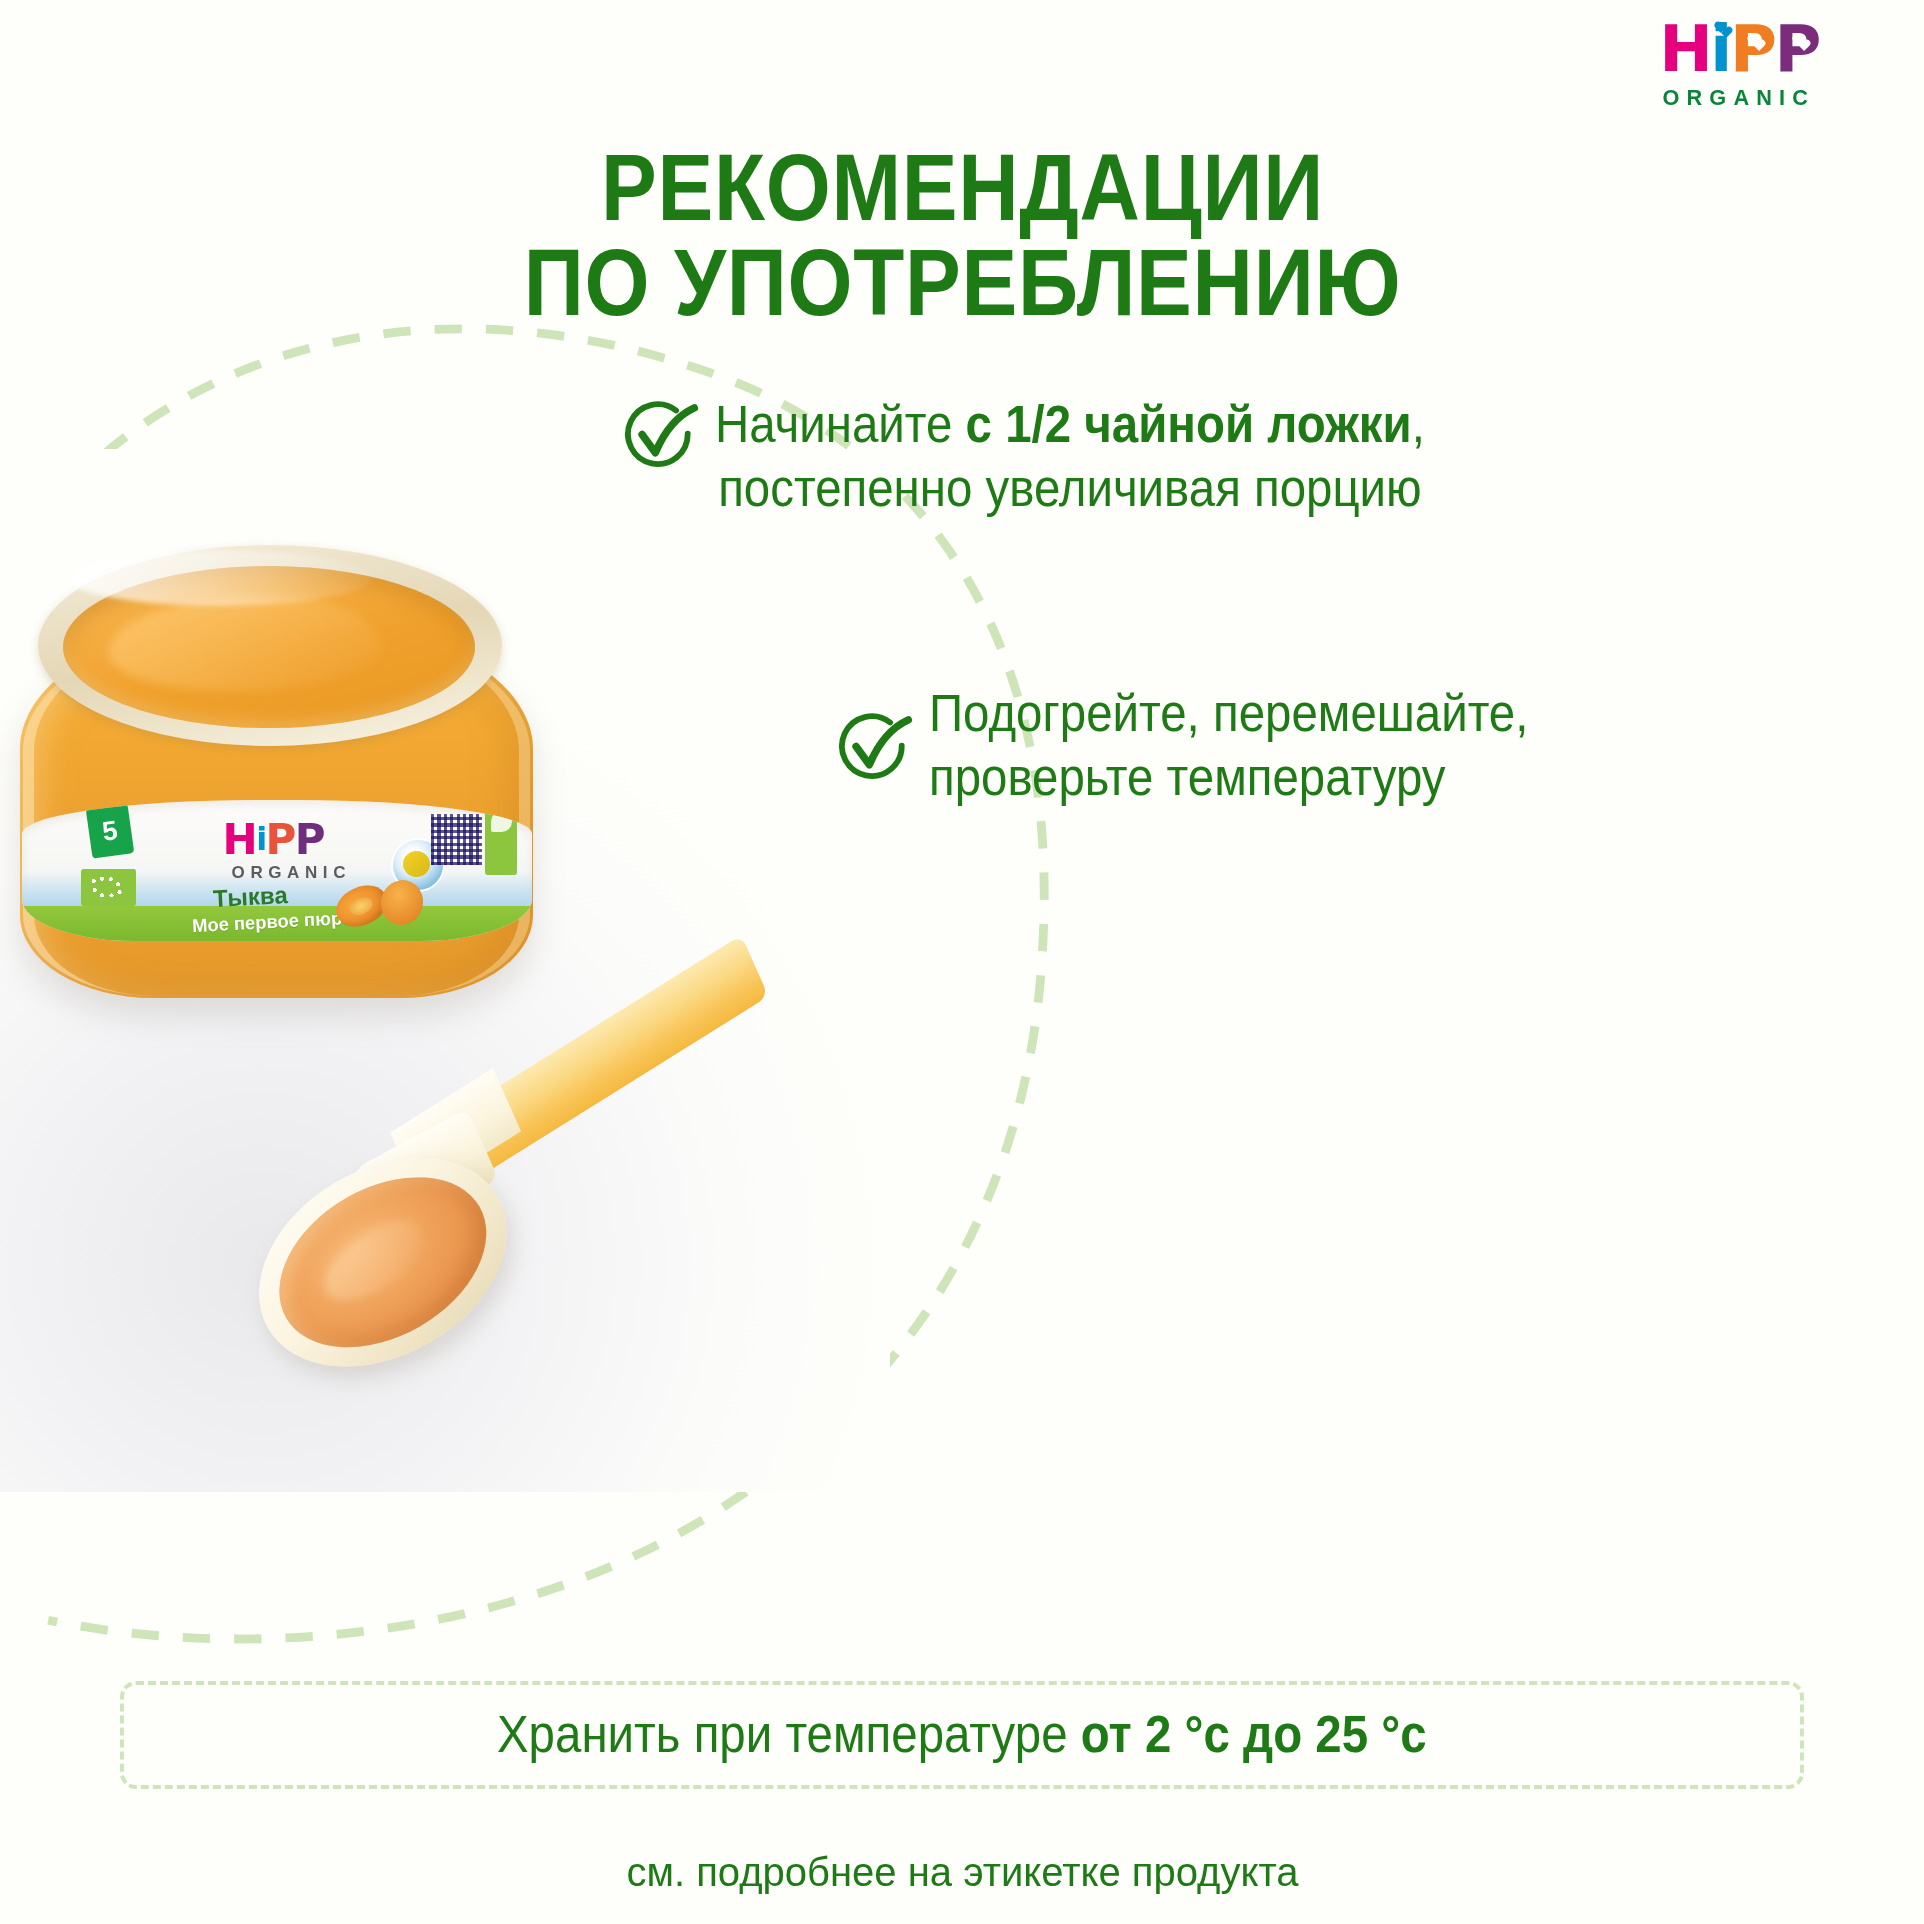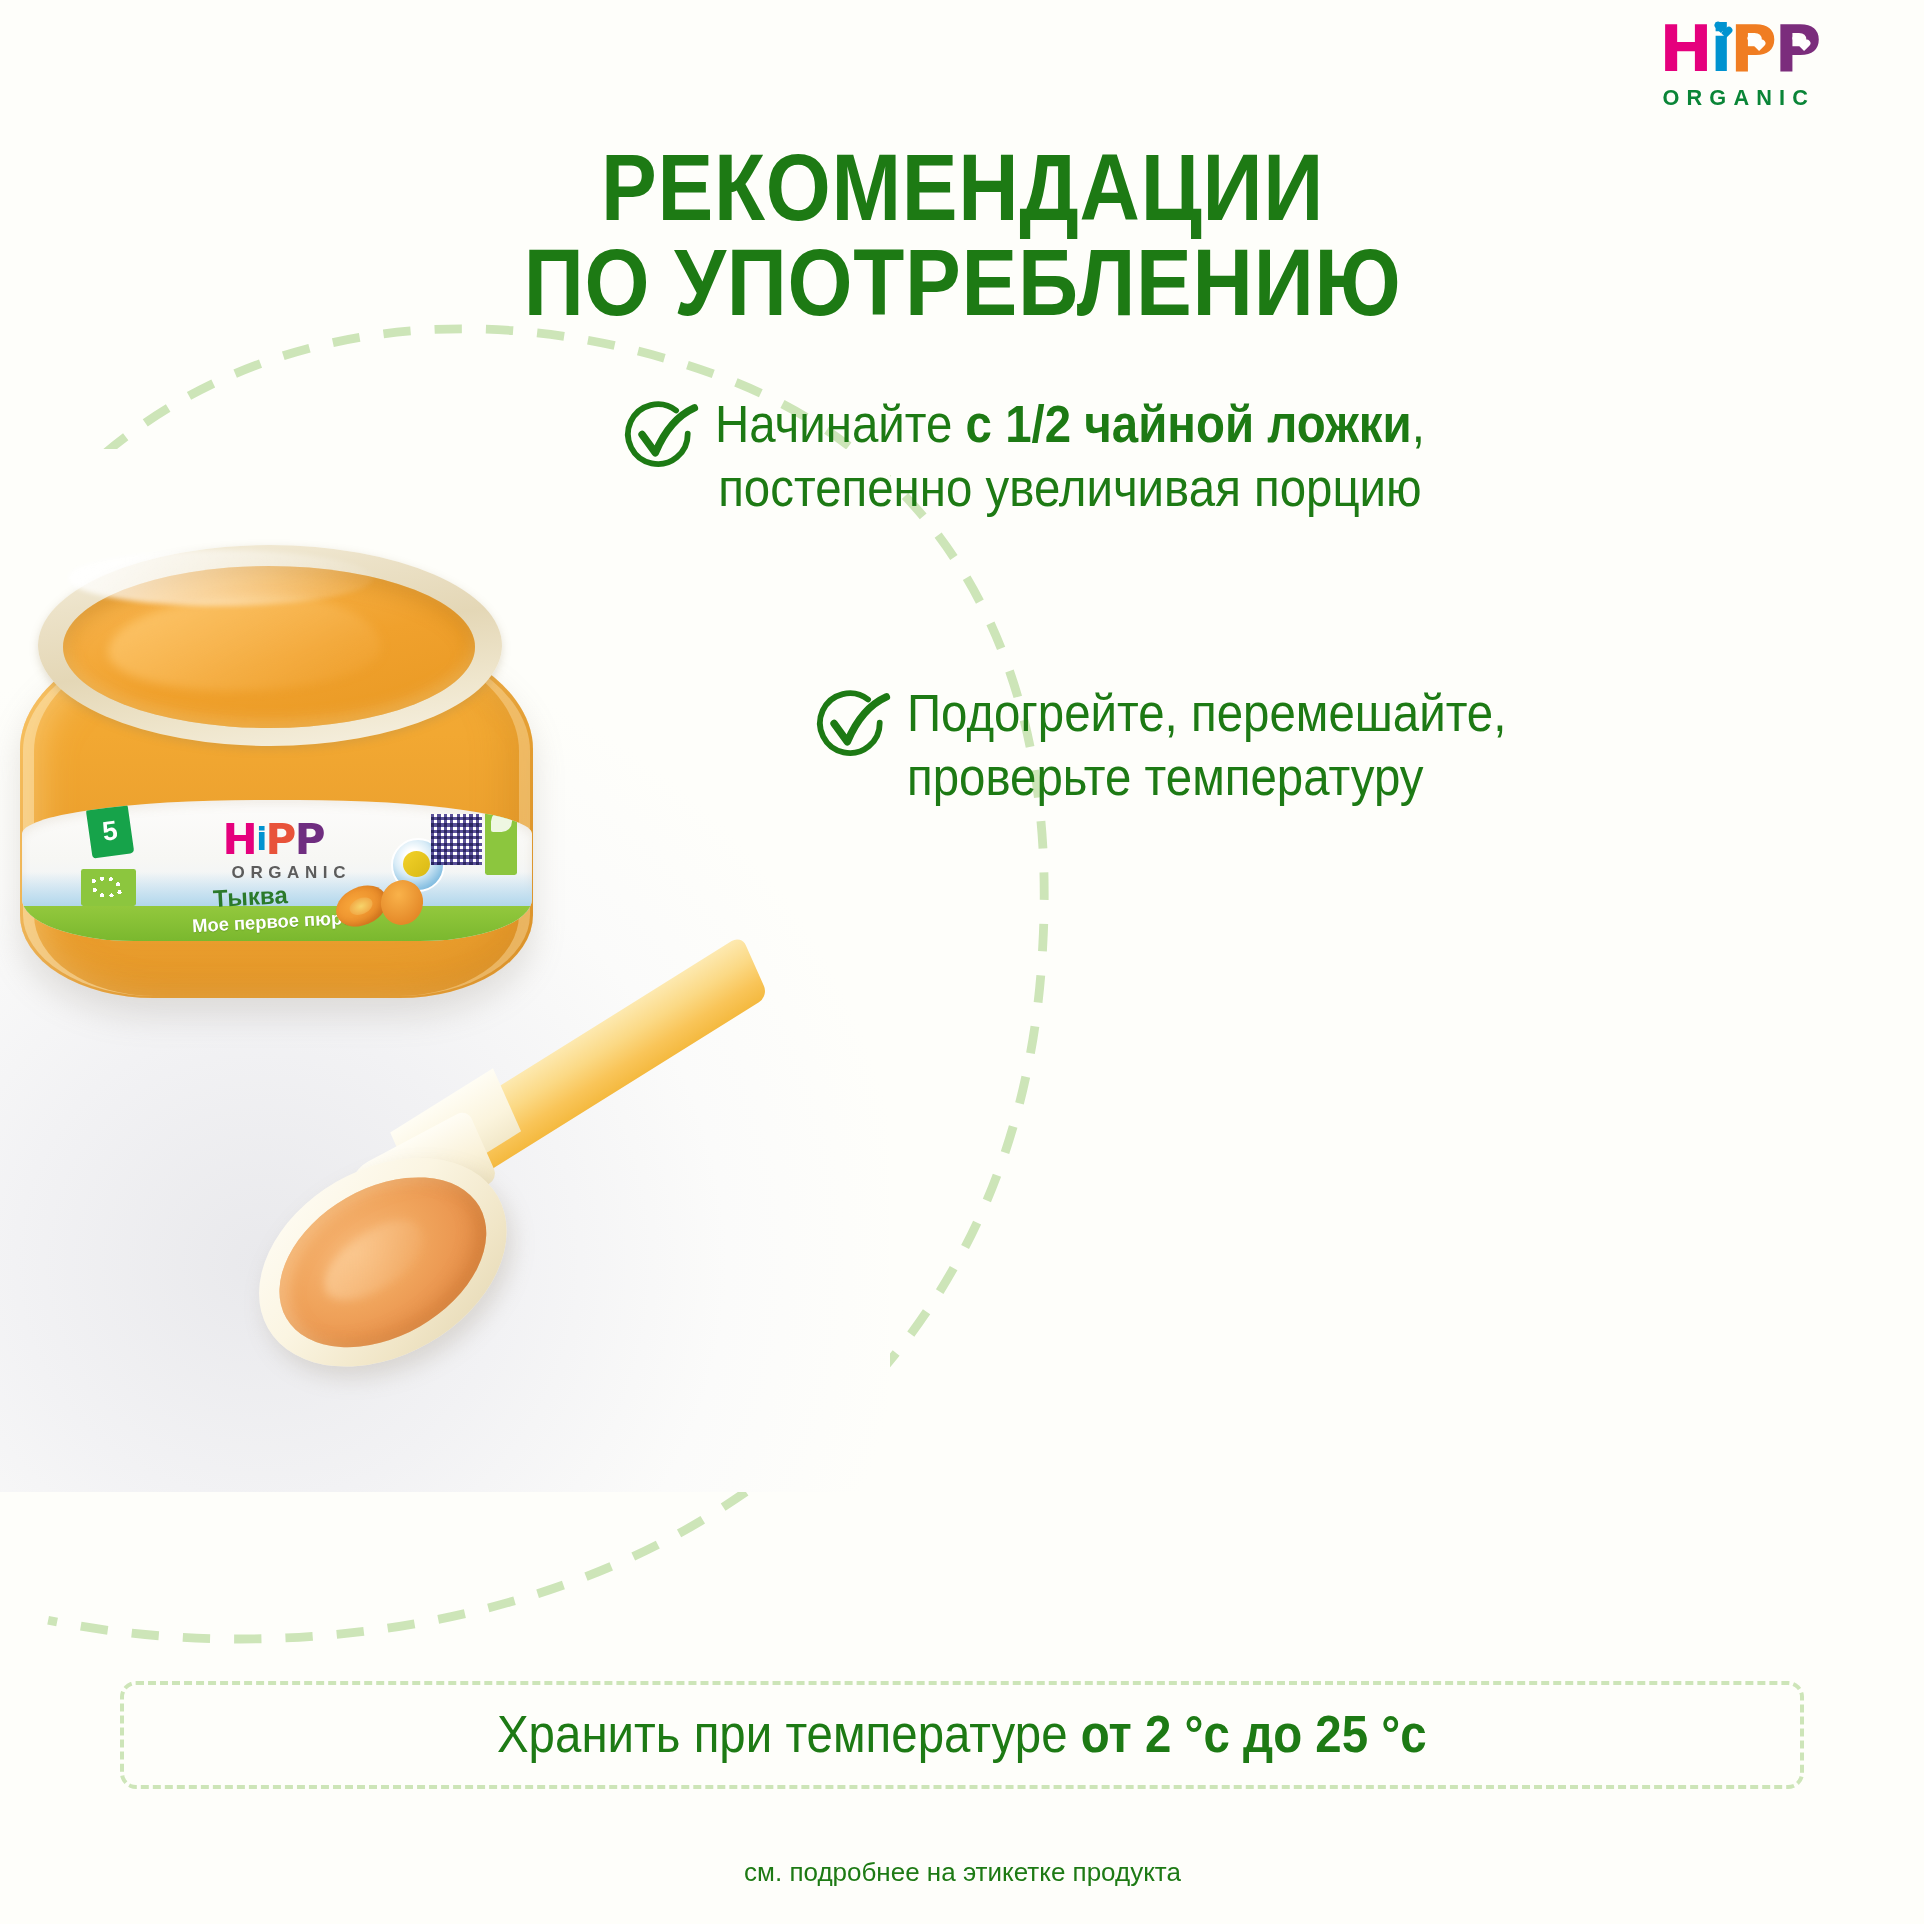--- a/index.html
+++ b/index.html
@@ -377,21 +377,21 @@
     font-size: 51px;
     line-height: 64px;
     font-weight: normal;
     white-space: nowrap;
     transform: scaleX(0.93);
     transform-origin: left top;
   }
   .tip-text b { font-weight: bold; }
 
   #tip-1 { left: 618px;  top: 393px; text-align: center; }
-  #tip-2 { left: 810px; top: 682px; }
+  #tip-2 { left: 832px; top: 682px; align-items: center; }
   #tip-3 { left: 882px; top: 954px; }
   #tip-4 { left: 782px;  top: 1279px; }
 
   
   #storage-box {
     position: absolute;
     left: 120px;
     top: 1681px;
     width: 1684px;
     height: 108px;
@@ -411,21 +411,21 @@
     white-space: nowrap;
   }
   #storage-text b { font-weight: bold; }
   #storage-note {
     position: absolute;
     left: 0; top: 1854px;
     width: 1925px;
     text-align: center;
     color: #1d7a14;
     font-family: "Liberation Sans Narrow", "Liberation Sans", sans-serif;
-    font-size: 26px;
+    font-size: 40px;
     line-height: 37px;
   }
 </style>
 </head>
 <body>
 
 <div id="page">
 
   <div id="brand-logo">
     <div class="logo-row">

